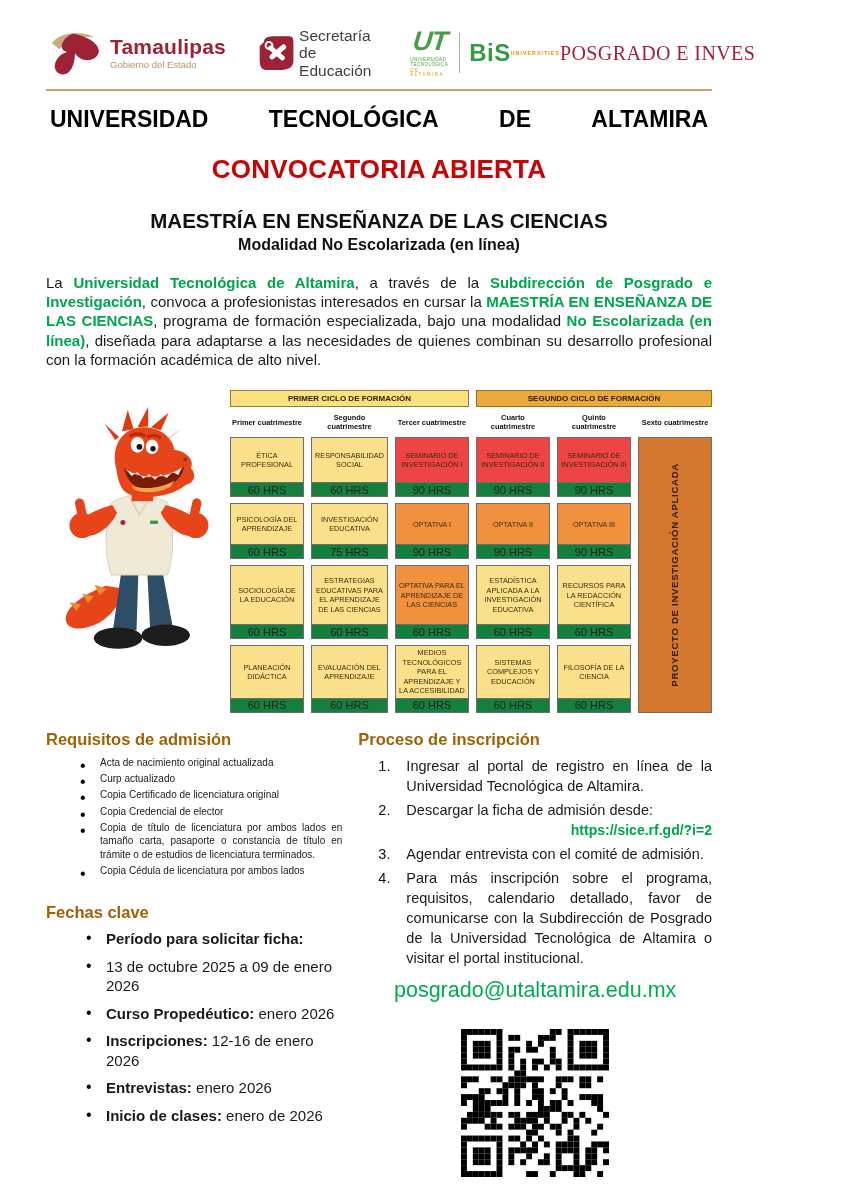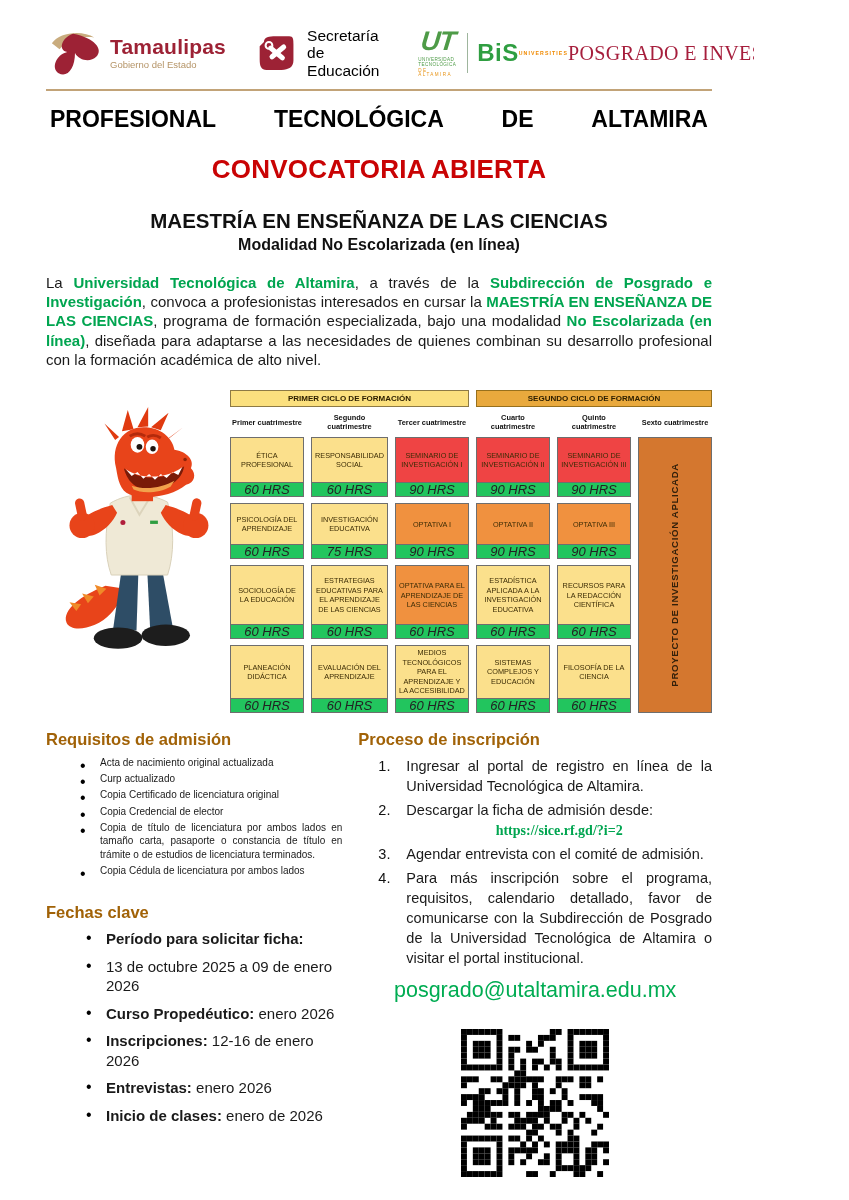--- a/index.html
+++ b/index.html
@@ -8,21 +8,21 @@
     padding:22px 42px 0 46px;background:#fff;position:relative;overflow:hidden;
     font-family:"Liberation Sans",sans-serif;color:#1a1a1a;
   }
   
   .header{display:flex;align-items:center;height:62px;}
   .logo-block{display:flex;align-items:center;}
   .tam-text{margin-left:6px;line-height:1;}
   .tam-name{font-size:21px;font-weight:bold;color:#9D2235;letter-spacing:.2px;}
   .tam-sub{font-size:9.5px;color:#B59467;margin-top:3px;}
   .vsep{width:1px;height:48px;background:#C9AC7E;margin:0 16px;}
-  .sec-text{margin-left:12px;font-size:15.5px;line-height:1.12;color:#000000;}
+  .sec-text{margin-left:4px;font-size:15.5px;line-height:1.12;color:#404040;}
   .ut-block{display:flex;flex-direction:column;align-items:center;line-height:1;}
   .ut-acronym{font-size:27px;font-weight:800;font-style:italic;color:#4E9B47;letter-spacing:-1px;transform:skewX(-6deg);}
   .ut-cap1{font-size:4.6px;color:#4E9B47;letter-spacing:.4px;margin-top:3px;}
   .ut-cap2{font-size:4.6px;color:#E89519;letter-spacing:1.4px;margin-top:1px;}
   .bis-sep{width:1px;height:40px;background:#9eb59d;margin:0 10px;}
   .bis-block{display:flex;flex-direction:row;align-items:center;line-height:1;}
   .bis-acronym{font-size:24px;font-weight:800;color:#2F9E41;letter-spacing:.5px;position:relative;}
   .bis-cap{font-size:5.2px;font-weight:bold;color:#F08A00;letter-spacing:1.1px;margin-top:2px;}
   .dept{margin-left:auto;font-family:"Liberation Serif",serif;color:#A61E3C;font-size:20px;letter-spacing:.4px;white-space:nowrap;}
   .gold-rule{height:2px;background:#C2A378;margin-top:5px;}
@@ -38,39 +38,39 @@
   .figure-row{display:flex;margin-top:21px;align-items:flex-start;}
   .mascot{flex:none;width:170px;margin:16px 8px 0 6px;}
   .curriculum{flex:1;display:grid;grid-template-columns:repeat(6,1fr);gap:6px 7px;align-content:start;}
   .banner{height:15px;font-size:8px;font-weight:bold;color:#2e2000;display:flex;align-items:center;justify-content:center;border:1px solid #8d7a45;}
   .banner.tone-yellow{background:#FBE07E;}
   .banner.tone-gold{background:#E9A93D;border-color:#97701d;}
   .banner.b1{grid-column:1/4;} .banner.b2{grid-column:4/7;}
   .qheader{font-size:7.4px;font-weight:bold;color:#111;text-align:center;display:flex;align-items:center;justify-content:center;line-height:1.25;min-height:17px;padding:0 2px;}
   .cell{border:1.5px solid #6e6e6e;display:flex;flex-direction:column;background:#fff;}
   .cell .name{flex:1;display:flex;align-items:center;justify-content:center;text-align:center;font-size:7.3px;padding:2px 3px;border-bottom:1.5px solid #6e6e6e;line-height:1.3;color:#3c2c05;}
-  .cell .hrs{height:13px;background:#22c55e;display:flex;align-items:center;justify-content:center;font-size:13px;color:#222;font-style:italic;}
+  .cell .hrs{height:13px;background:#15803d;display:flex;align-items:center;justify-content:center;font-size:11px;color:#222;}
   .tone-yellow .name{background:#FBE08C;}
   .tone-gold .name{background:#ef4444;}
   .tone-orange .name{background:#F0913F;}
   .r0 .name{min-height:40px;} .r1 .name{min-height:36px;} .r2 .name{min-height:54px;} .r3 .name{min-height:42px;}
   .capstone{grid-column:6;grid-row:3/7;border:1.5px solid #6e6e6e;background:#D4772F;display:flex;align-items:center;justify-content:center;}
   .capstone span{writing-mode:vertical-rl;transform:rotate(180deg);font-size:9.6px;font-weight:600;letter-spacing:.7px;color:#33200a;text-align:center;}
   
   .columns{display:flex;margin-top:17px;}
   .col-left{width:46%;box-sizing:border-box;padding-right:10px;}
   .col-right{width:54%;box-sizing:border-box;padding-left:6px;}
   h3.section{font-size:16.5px;font-weight:bold;margin:0 0 7px 0;color:#a16207;}
   ul.bullets{margin:0;padding:0;list-style:none;}
   ul.bullets li{position:relative;margin-left:30px;padding-left:24px;font-size:10px;line-height:1.33;text-align:justify;margin-bottom:3px;}
   ul.bullets li::before{content:"\2022";position:absolute;left:4px;top:-1px;font-size:16px;color:#000;}
   ol.steps{counter-reset:step;margin:0;padding:0;list-style:none;}
   ol.steps li{counter-increment:step;position:relative;margin-left:16px;padding-left:32px;font-size:14.5px;line-height:1.38;text-align:justify;margin-bottom:4px;}
   ol.steps li::before{content:counter(step) ".";position:absolute;left:4px;color:#111;}
-  .step-link{color:#00A550;font-weight:bold;font-size:14px;text-align:center;margin-top:1px;font-family:Liberation Serif, serif;}
+  .step-link{color:#00A550;font-weight:bold;font-size:14px;text-align:right;margin-top:1px;}
   .email{color:#00AC52;font-size:21.5px;text-align:center;margin-top:10px;}
   .dates-block{margin-top:26px;}
   ul.dates{margin:0;padding:0;list-style:none;}
   ul.dates li{position:relative;margin-left:36px;padding-left:24px;font-size:15px;line-height:1.3;margin-bottom:8px;}
   ul.dates li::before{content:"\2022";position:absolute;left:4px;top:-1px;font-size:16px;color:#000;}
   .qr-wrap{display:flex;justify-content:center;margin-top:26px;}
   .website{color:#00A550;font-weight:bold;font-size:17.5px;text-align:center;margin-top:40px;}
 </style>
 </head>
 <body>
@@ -117,21 +117,21 @@
         <div class="bis-acronym">BiS</div>
         <div class="bis-cap">UNIVERSITIES</div>
       </div>
     </div>
 
     <div class="dept">POSGRADO E INVESTIGACIÓN</div>
   </div>
   <div class="gold-rule"></div>
 
   <div class="h-university" id="university-title">
-      <span>PROFESIONAL</span>
+      <span>UNIVERSIDAD</span>
       <span>TECNOLÓGICA</span>
       <span>DE</span>
       <span>ALTAMIRA</span>
     </div>
   <div class="h-call">CONVOCATORIA ABIERTA</div>
   <div class="h-program">MAESTRÍA EN ENSEÑANZA DE LAS CIENCIAS</div>
   <div class="h-modality">Modalidad No Escolarizada (en línea)</div>
 
   <p class="intro" id="intro-paragraph"><span>La </span><span class="gb">Universidad Tecnológica de Altamira</span><span>, a través de la </span><span class="gb">Subdirección de Posgrado e Investigación</span><span>, convoca a profesionistas interesados en cursar la </span><span class="gb">MAESTRÍA EN ENSEÑANZA DE LAS CIENCIAS</span><span>, programa de formación especializada, bajo una modalidad </span><span class="gb">No Escolarizada (en línea)</span><span>, diseñada para adaptarse a las necesidades de quienes combinan su desarrollo profesional con la formación académica de alto nivel.</span></p>
 

